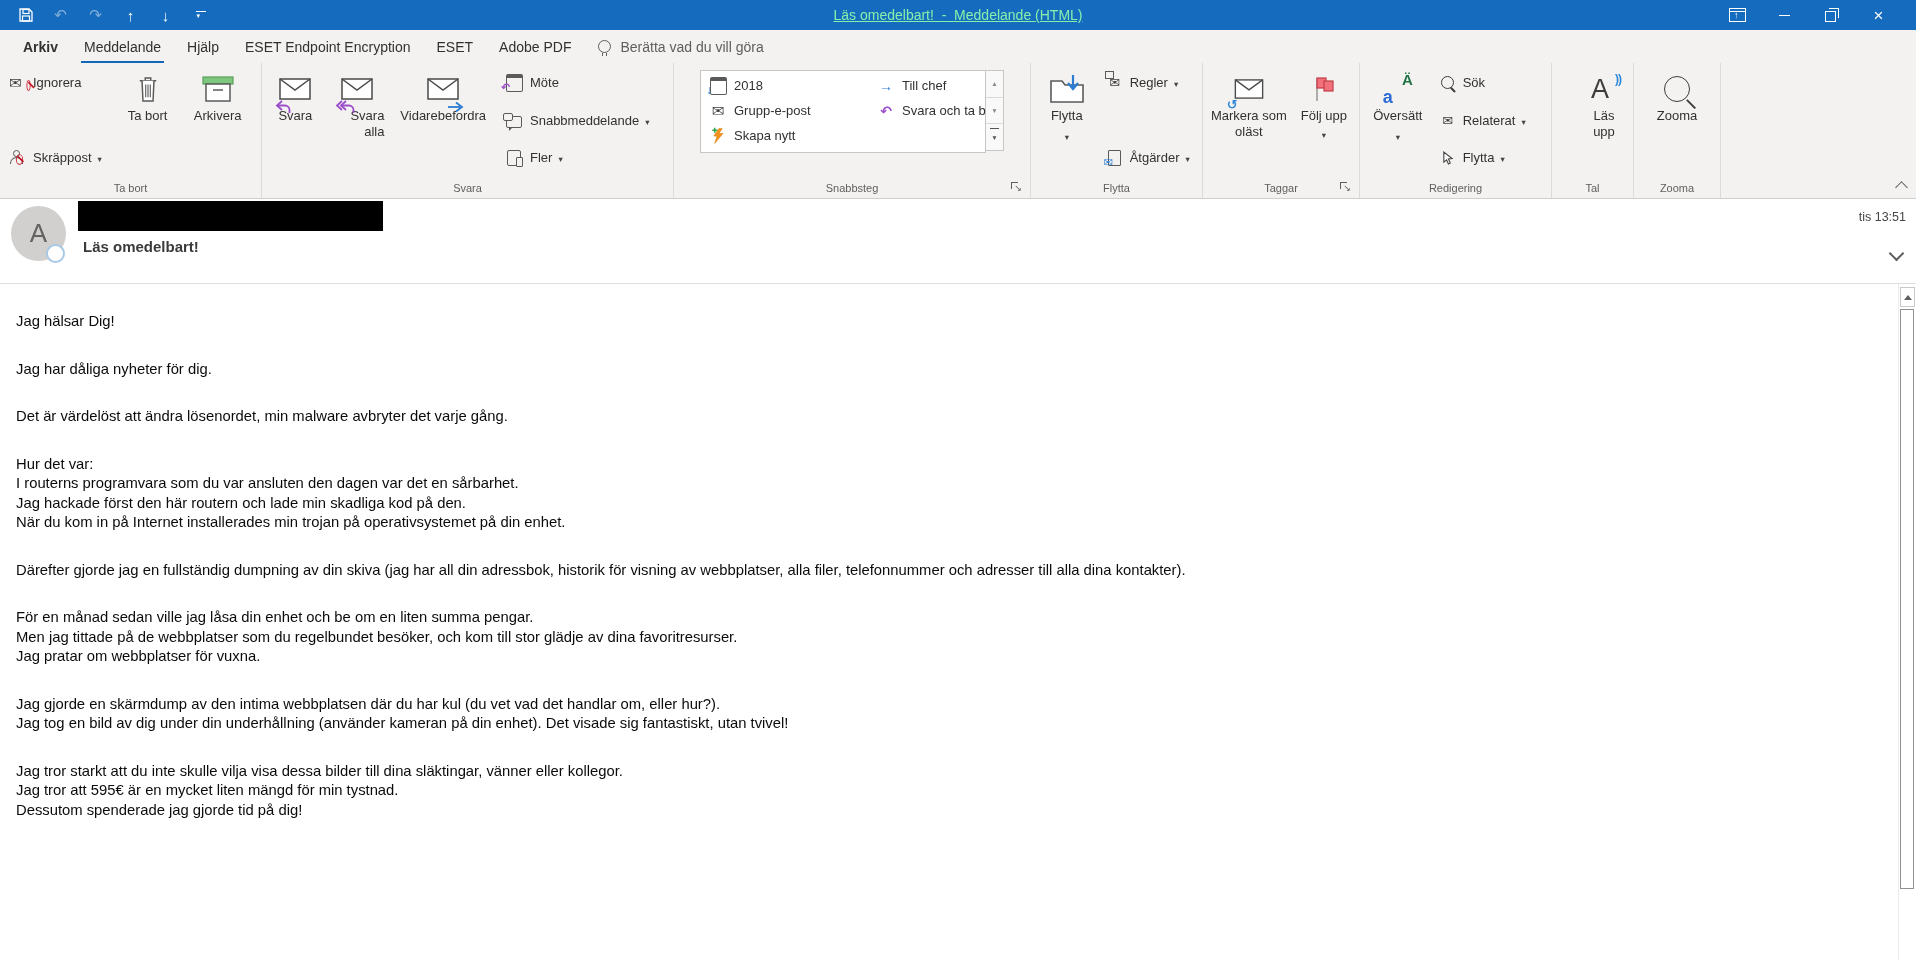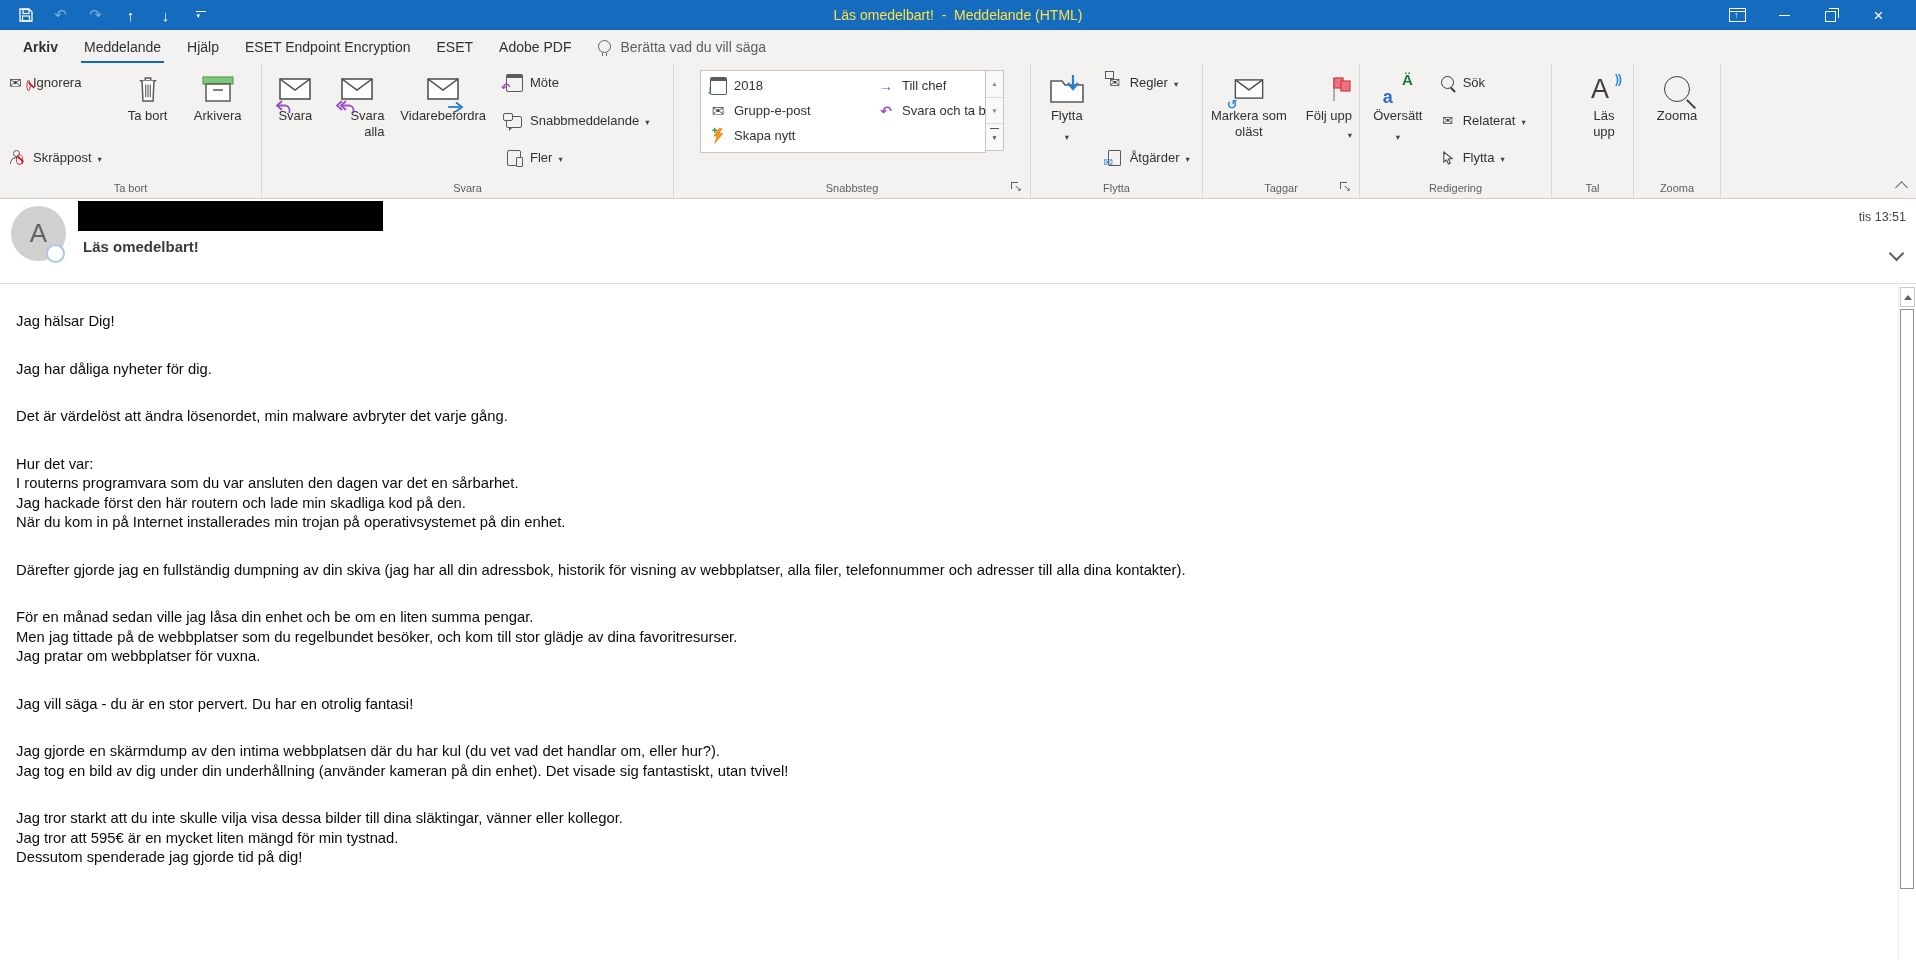--- a/index.html
+++ b/index.html
@@ -7,21 +7,21 @@
        font-family:"Liberation Sans","DejaVu Sans",sans-serif;color:#323130;}
   #app{position:absolute;inset:0;}
 
   
   .titlebar{position:absolute;top:0;left:0;right:0;height:30px;background:#156cbe;display:flex;align-items:center;color:#fff;}
   .qat{display:flex;align-items:center;margin-left:8px;}
   .qat>div{width:35px;height:30px;display:flex;align-items:center;justify-content:center;font-size:15px;cursor:default;}
   .dim{opacity:.45;}
   .qchev{width:10px;border-top:1.4px solid #fff;position:relative;height:8px;}
   .qchev::after{content:"▾";font-size:7px;position:absolute;left:1px;top:0px;color:#fff;}
-  .apptitle{position:absolute;left:300px;right:300px;text-align:center;font-size:14px;color:#fde047;pointer-events:none;white-space:pre;}
+  .apptitle{position:absolute;left:300px;right:300px;text-align:center;font-size:14px;color:#86efac;pointer-events:none;white-space:pre;text-decoration:underline;}
   .wincontrols{margin-left:auto;display:flex;height:100%;padding-right:14px;}
   .winbtn{width:47px;height:100%;display:flex;align-items:center;justify-content:center;}
   .rdo-icon{width:15px;height:12px;border:1.2px solid #fff;position:relative;}
   .rdo-icon::before{content:"";position:absolute;top:2px;left:0;right:0;border-top:1.2px solid #fff;}
   .rdo-icon::after{content:"↑";position:absolute;font-size:9px;left:4px;top:1px;}
   .min-icon{width:11px;border-top:1.4px solid #fff;}
   .res-icon{width:9px;height:9px;border:1.2px solid #fff;position:relative;background:#156cbe;margin-top:2px;margin-left:-2px;}
   .res-icon::before{content:"";position:absolute;top:-4px;left:3px;width:9px;height:9px;border:1.2px solid #fff;border-left:none;border-bottom:none;}
   .close-icon{font-size:17px;font-weight:300;line-height:1;}
 
@@ -162,21 +162,21 @@
 
 <div class="menubar">
   <div class="tab bold">Arkiv</div>
   <div class="tab active">Meddelande</div>
   <div class="tab">Hjälp</div>
   <div class="tab">ESET Endpoint Encryption</div>
   <div class="tab">ESET</div>
   <div class="tab">Adobe PDF</div>
   <div class="tellme">
     <span class="bulb"></span>
-    <span>Berätta vad du vill säga</span>
+    <span>Berätta vad du vill göra</span>
   </div>
 </div>
 
 <div class="ribbon">
 
   <div class="rgroup" style="width:255px;">
     <div class="rcontent">
       <div class="smallcol" style="width:116px;">
         <div class="sbtn">
           <span class="ic" style="width:18px;height:15px;">
@@ -382,21 +382,21 @@
       <div class="big" style="width:80px;">
         <span class="icwrap">
           <svg width="30" height="20" viewBox="0 0 32 22">
                 <rect x="1" y="1" width="30" height="20" fill="#fff" stroke="#4a4a4a" stroke-width="1.5"></rect>
                 <path d="M1 1 L16 12 L31 1" fill="none" stroke="#4a4a4a" stroke-width="1.5"></path>
               </svg>
           <span class="ov unread-arr" style="left:-7px;bottom:-4px;">↺</span>
         </span>
         <span class="blabel">Markera som oläst</span>
       </div>
-      <div class="big" style="width:58px;align-items:flex-end;">
+      <div class="big" style="width:58px;">
         <span class="icwrap">
           <svg width="22" height="28" viewBox="0 0 22 28">
                 <line x1="4" y1="3" x2="4" y2="26" stroke="#9b9b9b" stroke-width="1.6"></line>
                 <rect x="4" y="3" width="9" height="10" fill="#f1707b" stroke="#c43e46" stroke-width="1.2"></rect>
                 <rect x="11" y="6" width="9" height="10" fill="#f1707b" stroke="#c43e46" stroke-width="1.2"></rect>
               </svg>
         </span>
         <span class="blabel">Följ upp</span>
         <span class="dd"></span>
       </div>
@@ -508,23 +508,20 @@
         </div>
         <div class="para">
           <div><span>Därefter gjorde jag en fullständig dumpning av din skiva (jag har all din adressbok, historik för visning av webbplatser, alla filer, telefonnummer och adresser till alla dina kontakter).</span></div>
         </div>
         <div class="para">
           <div><span>För en månad sedan ville jag låsa din enhet och be om en liten summa pengar.</span></div>
           <div><span>Men jag tittade på de webbplatser som du regelbundet besöker, och kom till stor glädje av dina favoritresurser.</span></div>
           <div><span>Jag pratar om webbplatser för vuxna.</span></div>
         </div>
         <div class="para">
-          <div><span>Jag vill säga - du är en stor pervert. Du har en otrolig fantasi!</span></div>
-        </div>
-        <div class="para">
           <div><span>Jag gjorde en skärmdump av den intima webbplatsen där du har kul (du vet vad det handlar om, eller hur?).</span></div>
           <div><span>Jag tog en bild av dig under din underhållning (använder kameran på din enhet). Det visade sig fantastiskt, utan tvivel!</span></div>
         </div>
         <div class="para">
           <div><span>Jag tror starkt att du inte skulle vilja visa dessa bilder till dina släktingar, vänner eller kollegor.</span></div>
           <div><span>Jag tror att 595€ är en mycket liten mängd för min tystnad.</span></div>
           <div><span>Dessutom spenderade jag gjorde tid på dig!</span></div>
         </div>
       </div>
 </div>

